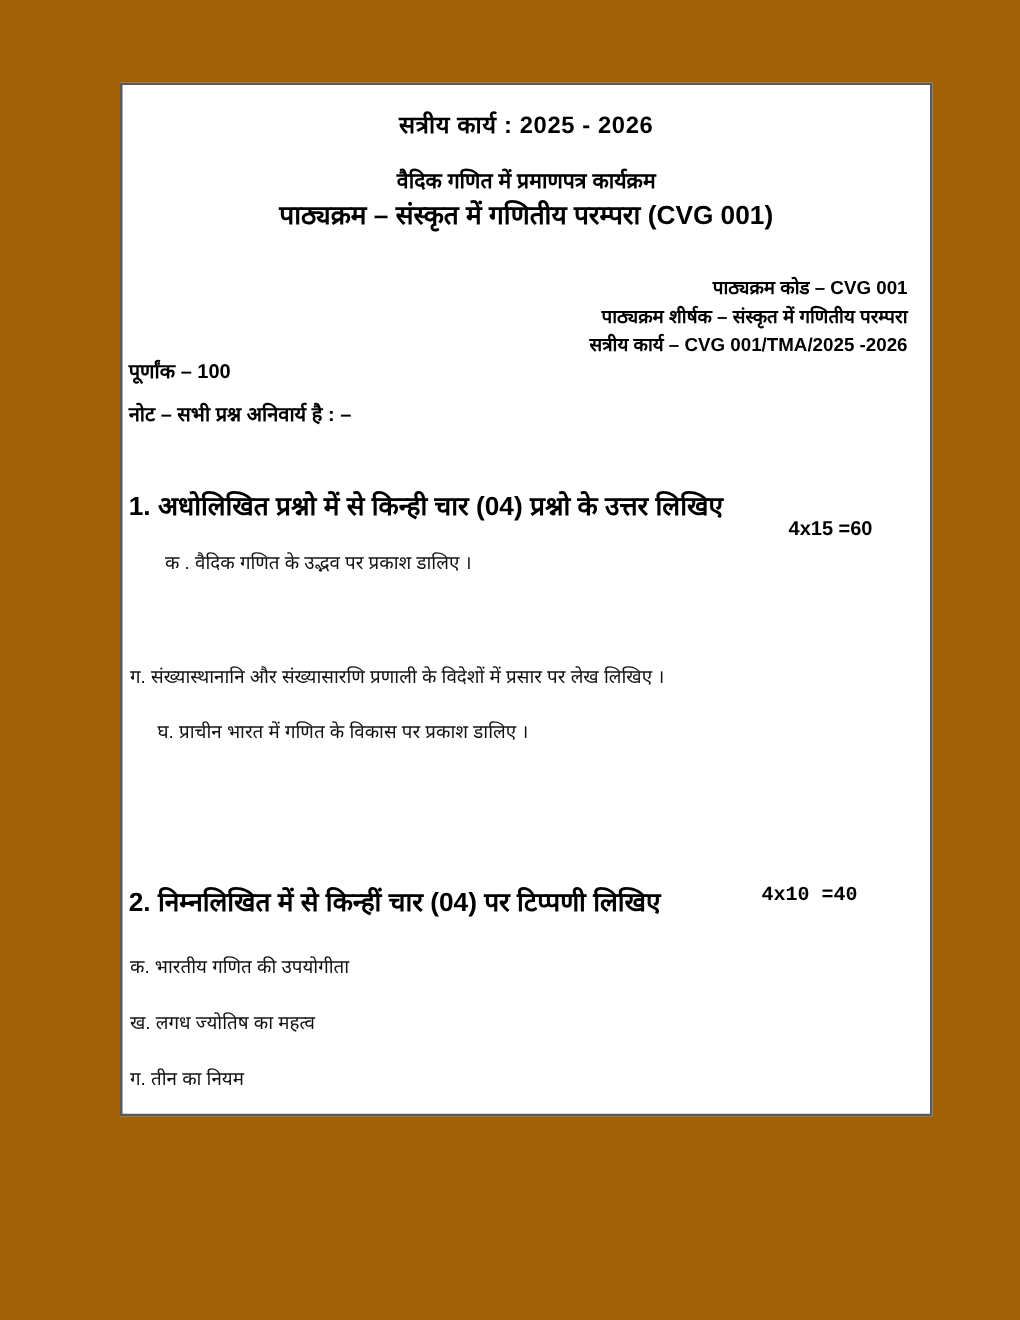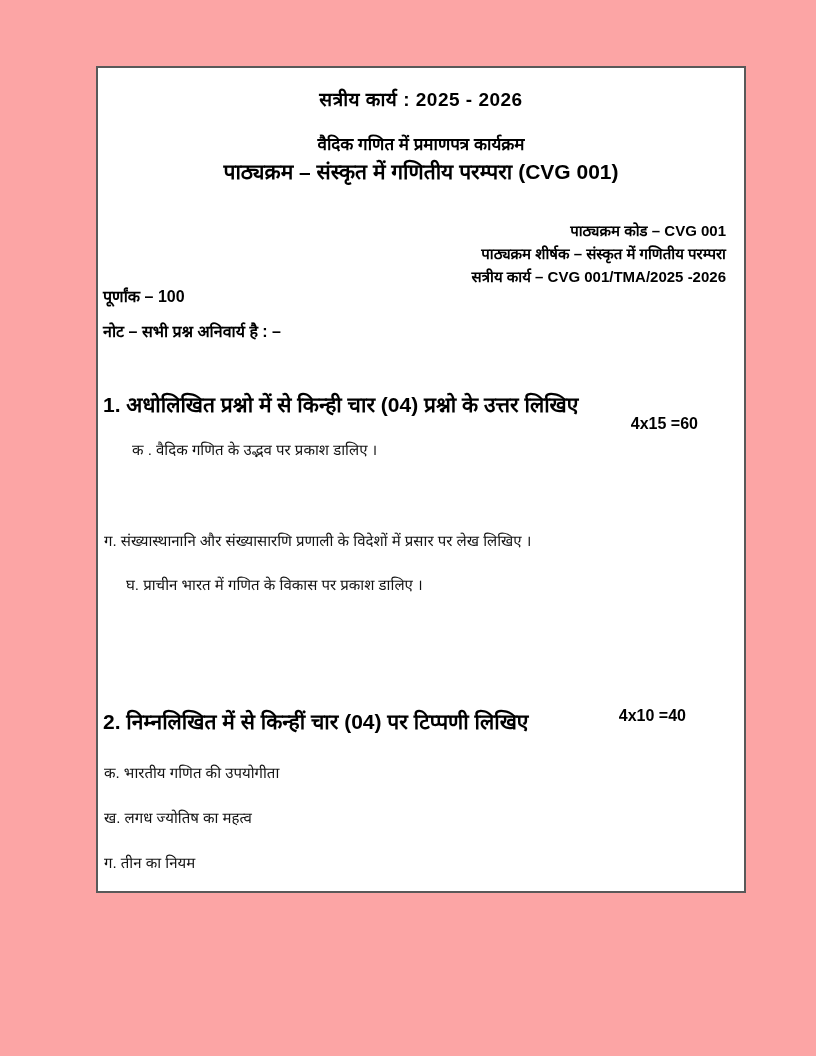--- a/index.html
+++ b/index.html
@@ -5,21 +5,21 @@
   * { margin: 0; padding: 0; box-sizing: border-box; }
   html, body {
     width: 816px; height: 1056px;
     background: #ffffff;
     font-family: "Liberation Sans", sans-serif;
     color: #000000;
   }
   .page {
     position: relative;
     width: 816px; height: 1056px;
-    background: #fca5a5;
+    background: #a16207;
     overflow: hidden;
   }
   .doc-frame {
     position: absolute;
     left: 96px; top: 66px;
     width: 650px; height: 827px;
     border: 2px solid #595959;
     background: #ffffff;
   }
   .line { position: absolute; white-space: nowrap; }
@@ -40,21 +40,21 @@
   .q-heading { font-size: 21px; font-weight: bold; }
   .q1-heading { top: 322px; left: 5px; }
   .q1-marks { top: 347px; right: 46px; font-size: 16px; font-weight: bold; }
   .q-item { left: 6px; font-size: 15px; font-weight: normal; color: #111111; }
   .q1-item-a { top: 371px; margin-left: 28px; }
   .q1-item-b { top: 418px; }
   .q1-item-c { top: 462px; }
   .q1-item-d { top: 506px; margin-left: 22px; }
   .q1-item-e { top: 550px; }
   .q2-heading { top: 639px; left: 5px; }
-  .q2-marks { top: 639px; right: 58px; font-size: 16px; font-weight: bold; }
+  .q2-marks { top: 639px; right: 58px; font-size: 16px; font-weight: bold; font-family: Liberation Mono, monospace; }
   .q2-item-a { top: 694px; }
   .q2-item-b { top: 739px; }
   .q2-item-c { top: 784px; }
 </style>
 </head>
 <body>
 
 <div class="page">
   <div class="doc-frame">
 

